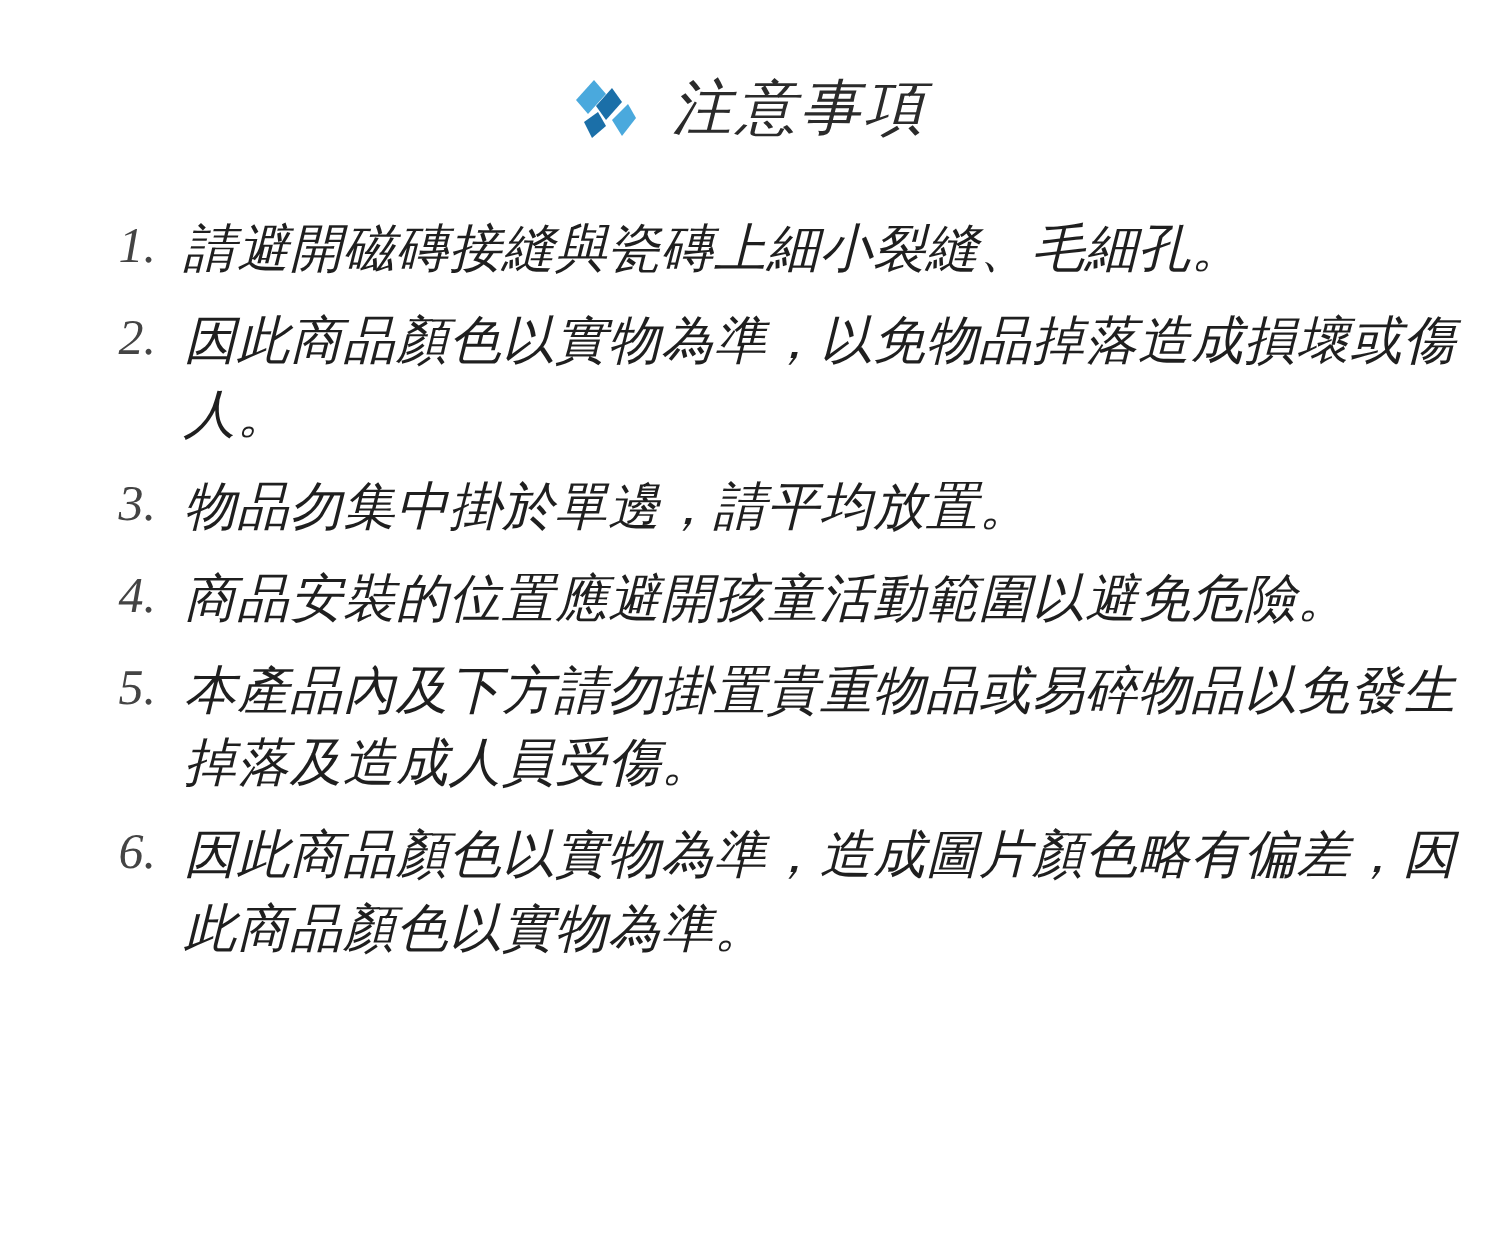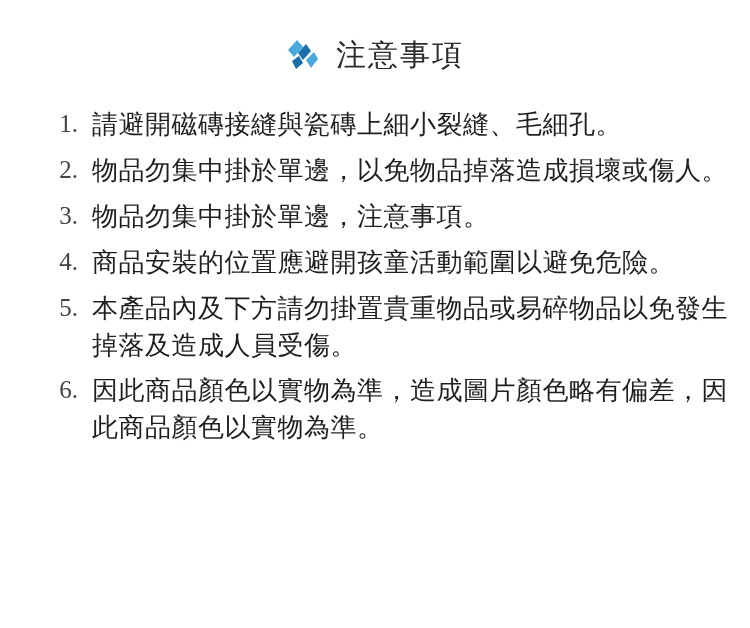--- a/index.html
+++ b/index.html
@@ -13,20 +13,21 @@
     font-family: "Liberation Sans", "DejaVu Sans", sans-serif;
     color: #222222;
     overflow: hidden;
   }
   .page {
     width: 750px;
     height: 628px;
     box-sizing: border-box;
     padding: 38px 22px 10px 22px;
     position: relative;
+    font-style: italic;
   }
   .header {
     display: flex;
     align-items: center;
     justify-content: center;
     gap: 16px;
     margin-bottom: 34px;
   }
   .header-icon {
     width: 34px;
@@ -87,25 +88,25 @@
     <span class="header-title">注意事項</span>
   </div>
 
   <ol class="notes">
     <li>
       <span class="num">1.</span>
       <span class="note-text">請避開磁磚接縫與瓷磚上細小裂縫、毛細孔。</span>
     </li>
     <li>
       <span class="num">2.</span>
-      <span class="note-text">物品勿集中掛於單邊，以免物品掉落造成損壞或傷人。</span>
+      <span class="note-text">因此商品顏色以實物為準，以免物品掉落造成損壞或傷人。</span>
     </li>
     <li>
       <span class="num">3.</span>
-      <span class="note-text">物品勿集中掛於單邊，注意事項。</span>
+      <span class="note-text">物品勿集中掛於單邊，請平均放置。</span>
     </li>
     <li>
       <span class="num">4.</span>
       <span class="note-text">商品安裝的位置應避開孩童活動範圍以避免危險。</span>
     </li>
     <li>
       <span class="num">5.</span>
       <span class="note-text">本產品內及下方請勿掛置貴重物品或易碎物品以免發生掉落及造成人員受傷。</span>
     </li>
     <li>

